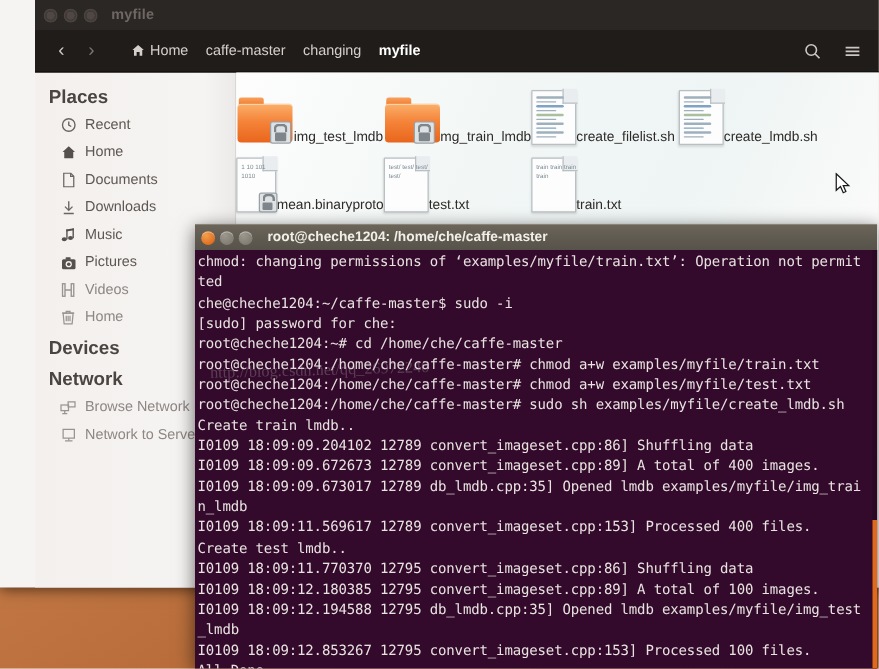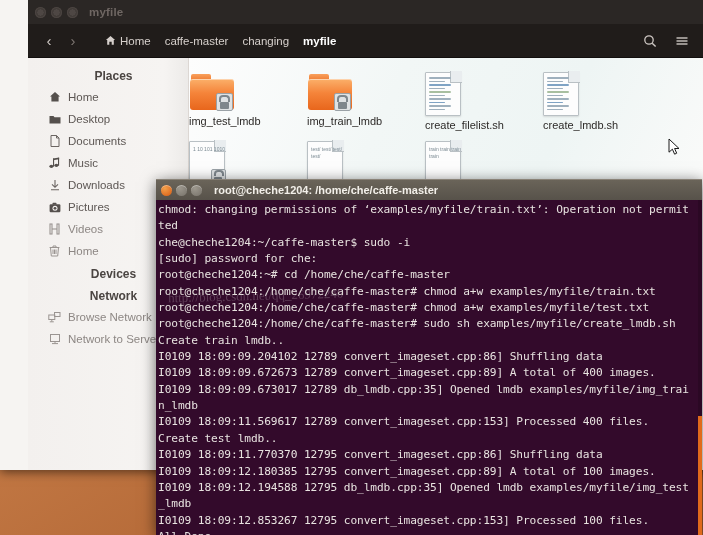--- a/index.html
+++ b/index.html
@@ -55,39 +55,39 @@
   .tbicon{width:16px;height:16px;color:#cdc7c3;display:flex;align-items:center;justify-content:center;}
   
   #fm-body{display:flex;height:413px;}
   #sidebar{
     width:160px;flex:none;background:#f4f1ef;
     border-right:1px solid #dcd7d3;
     padding-top:6px;
     background:linear-gradient(to right,#f3f0ee 0%,#f6f4f2 85%,#eceae8 100%);
   }
   .sb-head{
-    font-size:12px;font-weight:bold;color:#4b4542;padding:5px 0 3px 11px;text-align:center;
+    font-size:15px;font-weight:bold;color:#4b4542;padding:5px 0 3px 11px;
   }
   .sb-item{
     display:flex;align-items:center;gap:7px;
     padding:2px 0 2px 20px;font-size:11.5px;color:#5d5754;
     height:18px;
   }
   .sb-item .ic{width:13px;height:13px;flex:none;display:flex;align-items:center;justify-content:center;color:#6b6562;}
   .sb-item.muted{color:#8d8784;}
   .sb-item.muted .ic{color:#9a9491;}
   
   #iconview{
     flex:1;background:#ffffff;position:relative;
     background:linear-gradient(115deg,#fdfdfd 0%,#f2f7f6 30%,#eef5f4 55%,#fbfbfa 80%,#ffffff 100%);
     padding:10px 0 0 0;
   }
   .icon-row{display:flex;}
   .icon-cell{
-    width:118px;flex:none;display:flex;flex-direction:column;align-items:flex-start;
+    width:118px;flex:none;display:flex;flex-direction:row;align-items:flex-end;
     padding-top:4px;
   }
   .icon-cell .lbl{
     font-size:11px;color:#2d2a28;margin-top:3px;text-align:center;
     white-space:nowrap;
   }
   
   .folder{position:relative;width:46px;height:40px;}
   .folder .tab{
     position:absolute;left:2px;top:2px;width:20px;height:6px;border-radius:2px 2px 0 0;
@@ -248,63 +248,64 @@
   </div>
 
   <div id="fm-body">
 
     <div id="sidebar">
       <div class="sb-head">Places</div>
 
       <div class="sb-item">
         <span class="ic">
             <svg width="12" height="12" viewBox="0 0 12 12">
+              <circle cx="6" cy="6" r="5" fill="none" stroke="#6b6562" stroke-width="1.1"></circle>
+              <path d="M6 3.2 L6 6 L8 7.2" fill="none" stroke="#6b6562" stroke-width="1.1"></path>
+            </svg>
+          </span>
+        <span>Recent</span>
+      </div>
+      <div class="sb-item">
+        <span class="ic">
+            <svg width="12" height="12" viewBox="0 0 12 12">
               <path d="M6 1 L11 5.5 L9.6 5.5 L9.6 10.5 L2.4 10.5 L2.4 5.5 L1 5.5 Z" fill="#55504d"></path>
             </svg>
           </span>
         <span>Home</span>
-      </div>
-      <div class="sb-item">
-        <span class="ic">
-            <svg width="12" height="11" viewBox="0 0 12 11">
-              <path d="M0.5 2 L4.5 2 L5.5 3.3 L11.5 3.3 L11.5 9.5 L0.5 9.5 Z" fill="#55504d"></path>
-            </svg>
-          </span>
-        <span>Desktop</span>
       </div>
       <div class="sb-item">
         <span class="ic">
             <svg width="10" height="12" viewBox="0 0 10 12">
               <path d="M1 0.5 L6.5 0.5 L9 3 L9 11.5 L1 11.5 Z" fill="none" stroke="#6b6562" stroke-width="1"></path>
               <path d="M6.5 0.5 L6.5 3 L9 3" fill="none" stroke="#6b6562" stroke-width="1"></path>
             </svg>
           </span>
         <span>Documents</span>
+      </div>
+      <div class="sb-item">
+        <span class="ic">
+            <svg width="12" height="12" viewBox="0 0 12 12">
+              <path d="M6 1 L6 8 M3 5.3 L6 8.3 L9 5.3 M2 10.8 L10 10.8" fill="none" stroke="#6b6562" stroke-width="1.1"></path>
+            </svg>
+          </span>
+        <span>Downloads</span>
       </div>
       <div class="sb-item">
         <span class="ic">
             <svg width="12" height="12" viewBox="0 0 12 12">
               <g fill="#55504d">
                 <ellipse cx="2.4" cy="9.3" rx="2" ry="1.6"></ellipse>
                 <rect x="4" y="1.5" width="1.1" height="8"></rect>
                 <ellipse cx="7.4" cy="8.3" rx="2" ry="1.6"></ellipse>
                 <rect x="9" y="0.8" width="1.1" height="7.8"></rect>
                 <path d="M4 1.5 L10.1 0.5 L10.1 2.2 L4 3.2 Z"></path>
               </g>
             </svg>
           </span>
         <span>Music</span>
-      </div>
-      <div class="sb-item">
-        <span class="ic">
-            <svg width="12" height="12" viewBox="0 0 12 12">
-              <path d="M6 1 L6 8 M3 5.3 L6 8.3 L9 5.3 M2 10.8 L10 10.8" fill="none" stroke="#6b6562" stroke-width="1.1"></path>
-            </svg>
-          </span>
-        <span>Downloads</span>
       </div>
       <div class="sb-item">
         <span class="ic">
             <svg width="12" height="11" viewBox="0 0 12 11">
               <rect x="0.6" y="2.3" width="10.8" height="8" rx="1.2" fill="#55504d"></rect>
               <rect x="3.5" y="0.8" width="4" height="2" rx=".6" fill="#55504d"></rect>
               <circle cx="6" cy="6.3" r="2.5" fill="#f4f1ef"></circle>
               <circle cx="6" cy="6.3" r="1.4" fill="#55504d"></circle>
             </svg>
           </span>

